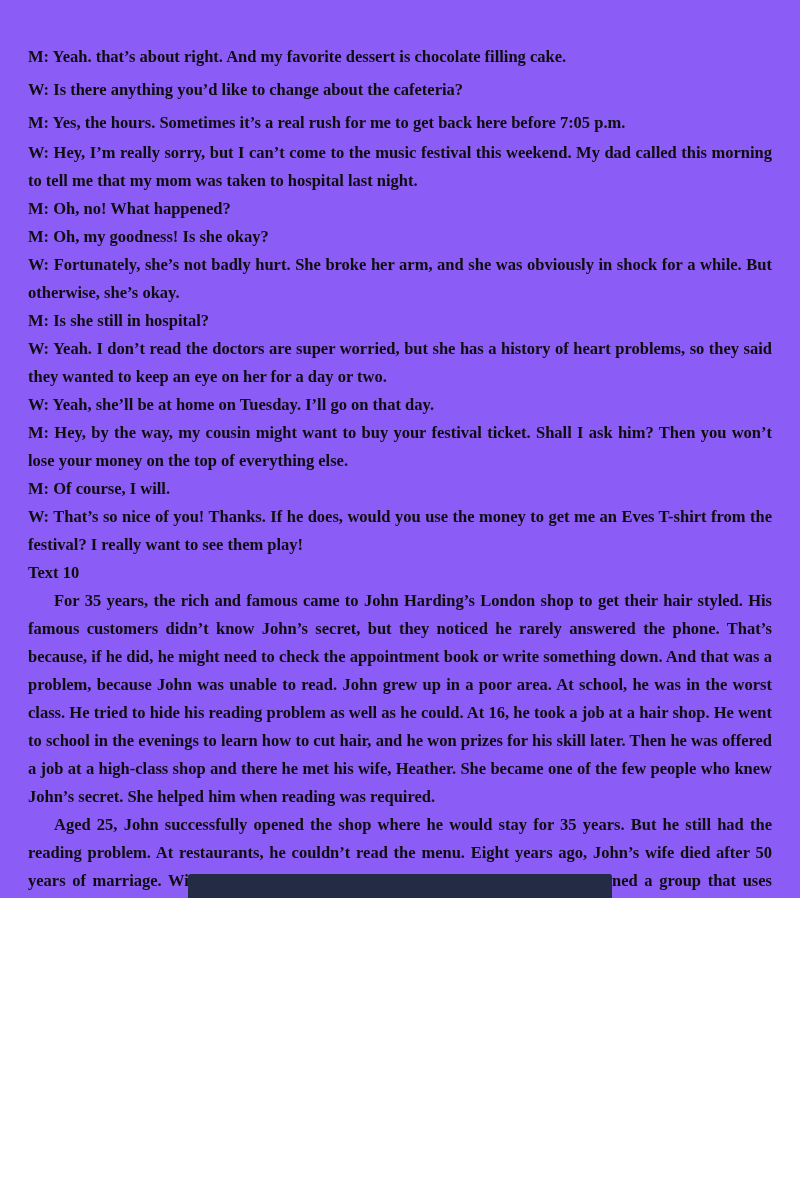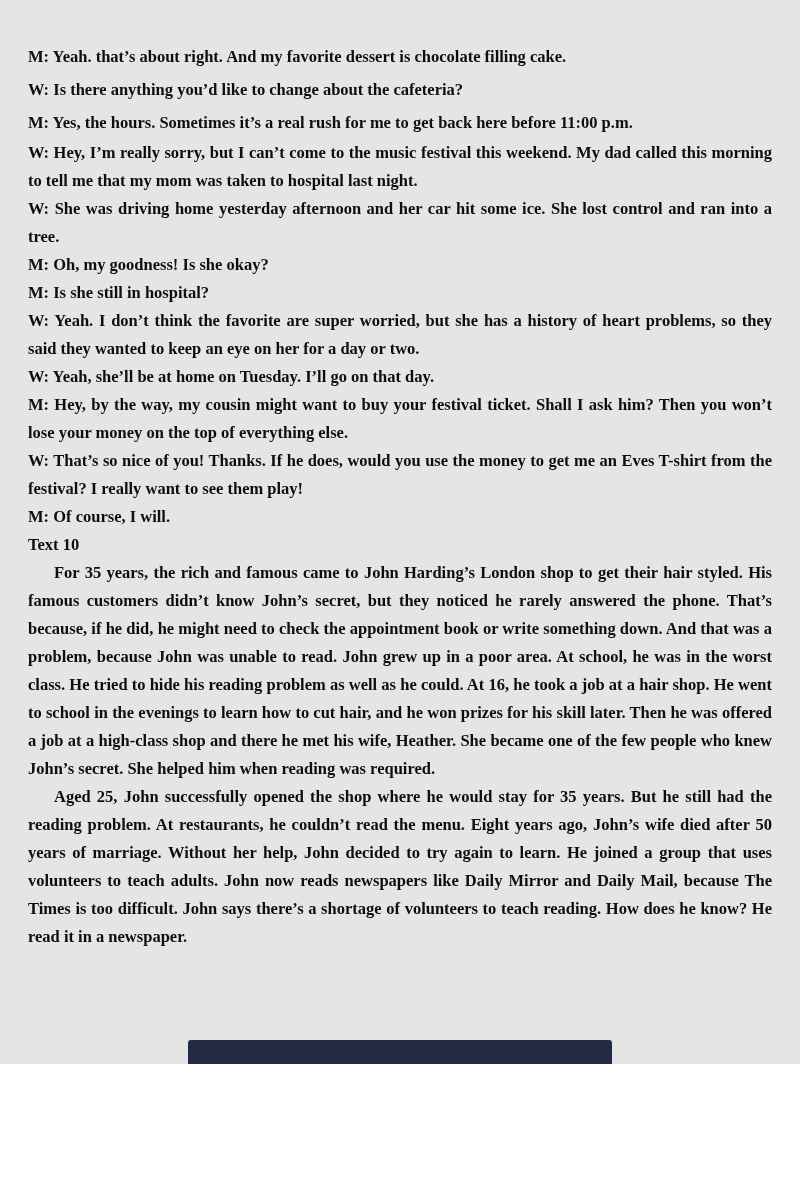--- a/index.html
+++ b/index.html
@@ -1,20 +1,20 @@
 <!DOCTYPE html>
 <html><head>
 <meta charset="utf-8">
 <style>
   html, body { margin: 0; padding: 0; background: #ffffff; }
   .page {
     position: relative;
     width: 800px;
-    height: 1064px;
-    background: #e5e5e5;
+    height: 898px;
+    background: #8b5cf6;
     overflow: hidden;
     font-family: "Liberation Serif", serif;
     font-weight: 700;
     color: #0e0e0e;
   }
   .content {
     padding: 40px 28px 0 28px;
     font-size: 16.5px;
     line-height: 28px;
     text-align: justify;
@@ -35,34 +35,35 @@
 </style>
 </head>
 <body>
 
 <div class="page">
   <div class="content">
 
     <div class="sec-top">
       <p>M: Yeah. that’s about right. And my favorite dessert is chocolate filling cake.</p>
       <p>W: Is there anything you’d like to change about the cafeteria?</p>
-      <p>M: Yes, the hours. Sometimes it’s a real rush for me to get back here before 11:00 p.m.</p>
+      <p>M: Yes, the hours. Sometimes it’s a real rush for me to get back here before 7:05 p.m.</p>
     </div>
 
 
     <div>
       <p>W: Hey, I’m really sorry, but I can’t come to the music festival this weekend. My dad called this morning to tell me that my mom was taken to hospital last night.</p>
-      <p>W: She was driving home yesterday afternoon and her car hit some ice. She lost control and ran into a tree.</p>
+      <p>M: Oh, no! What happened?</p>
       <p>M: Oh, my goodness! Is she okay?</p>
+      <p>W: Fortunately, she’s not badly hurt. She broke her arm, and she was obviously in shock for a while. But otherwise, she’s okay.</p>
       <p>M: Is she still in hospital?</p>
-      <p>W: Yeah. I don’t think the favorite are super worried, but she has a history of heart problems, so they said they wanted to keep an eye on her for a day or two.</p>
+      <p>W: Yeah. I don’t read the doctors are super worried, but she has a history of heart problems, so they said they wanted to keep an eye on her for a day or two.</p>
       <p>W: Yeah, she’ll be at home on Tuesday. I’ll go on that day.</p>
       <p>M: Hey, by the way, my cousin might want to buy your festival ticket. Shall I ask him? Then you won’t lose your money on the top of everything else.</p>
+      <p>M: Of course, I will.</p>
       <p>W: That’s so nice of you! Thanks. If he does, would you use the money to get me an Eves T-shirt from the festival? I really want to see them play!</p>
-      <p>M: Of course, I will.</p>
     </div>
 
     <p class="heading">Text 10</p>
 
     <div>
       <p class="para">For 35 years, the rich and famous came to John Harding’s London shop to get their hair styled. His famous customers didn’t know John’s secret, but they noticed he rarely answered the phone. That’s because, if he did, he might need to check the appointment book or write something down. And that was a problem, because John was unable to read. John grew up in a poor area. At school, he was in the worst class. He tried to hide his reading problem as well as he could. At 16, he took a job at a hair shop. He went to school in the evenings to learn how to cut hair, and he won prizes for his skill later. Then he was offered a job at a high-class shop and there he met his wife, Heather. She became one of the few people who knew John’s secret. She helped him when reading was required.</p>
       <p class="para">Aged 25, John successfully opened the shop where he would stay for 35 years. But he still had the reading problem. At restaurants, he couldn’t read the menu. Eight years ago, John’s wife died after 50 years of marriage. Without her help, John decided to try again to learn. He joined a group that uses volunteers to teach adults. John now reads newspapers like Daily Mirror and Daily Mail, because The Times is too difficult. John says there’s a shortage of volunteers to teach reading. How does he know? He read it in a newspaper.</p>
     </div>
 
   </div>

